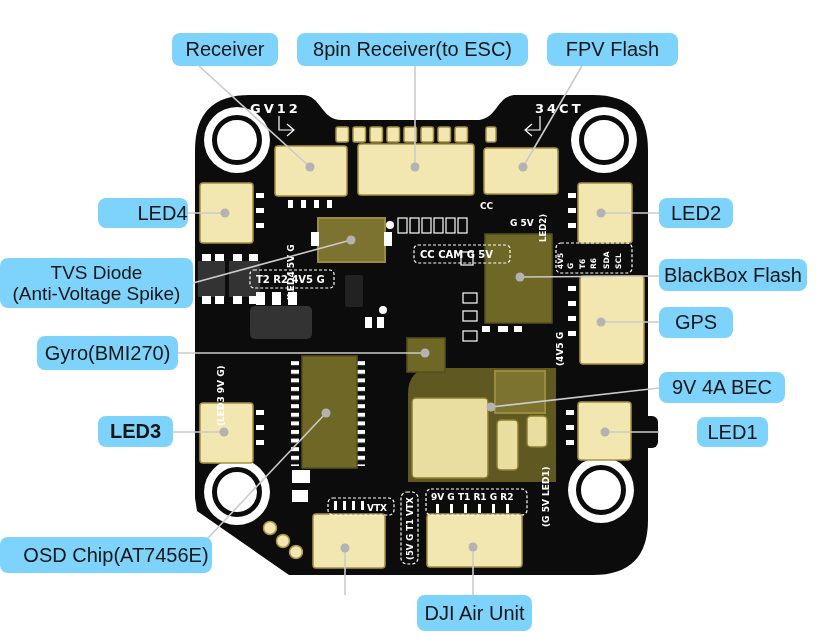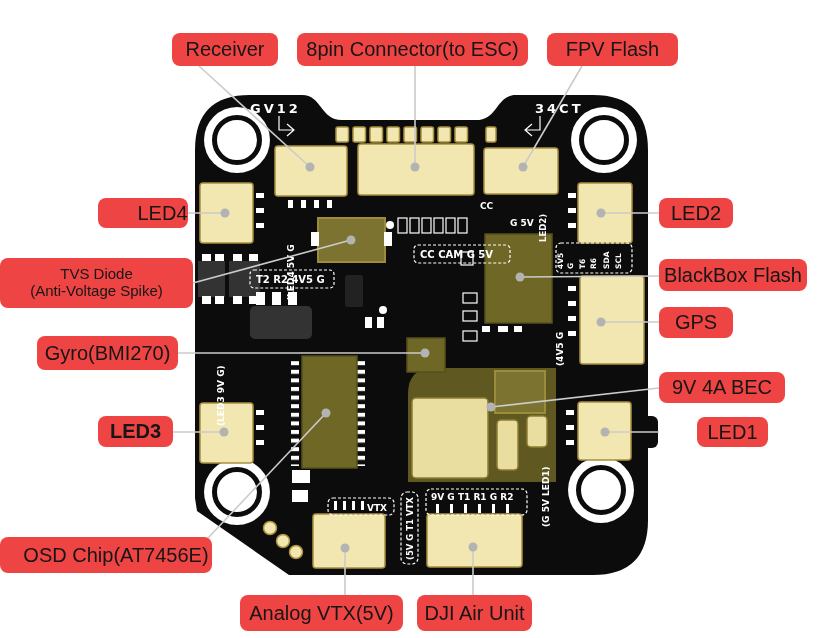--- a/index.html
+++ b/index.html
@@ -1,27 +1,27 @@
 <!DOCTYPE html>
 <html><head>
 <meta charset="utf-8">
 <style>
   html,body{margin:0;padding:0;background:#fff;}
   .stage{position:relative;width:821px;height:638px;background:#ffffff;overflow:hidden;
          font-family:"Liberation Sans",sans-serif;}
   svg{position:absolute;left:0;top:0;}
-  .callout{position:absolute;background:#ef4444;border-radius:8px;color:#161616;
+  .callout{position:absolute;background:#7dd3fc;border-radius:8px;color:#161616;
            display:flex;align-items:center;justify-content:center;text-align:center;
            font-size:20px;line-height:1.12;white-space:pre-line;}
   
   #lbl-receiver {left:172px;top:33px;width:106px;height:33px;}
   #lbl-esc      {left:297px;top:33px;width:231px;height:33px;}
   #lbl-fpv      {left:547px;top:33px;width:131px;height:33px;}
   #lbl-led4     {left:98px;top:198px;width:51px;height:30px;padding-left:39px;}
-  #lbl-tvs      {left:0px;top:258px;width:193px;height:50px;font-size:15px;}
+  #lbl-tvs      {left:0px;top:258px;width:193px;height:50px;font-size:19px;}
   #lbl-gyro     {left:37px;top:336px;width:141px;height:34px;}
   #lbl-led3     {left:98px;top:416px;width:75px;height:31px;font-weight:bold;}
   #lbl-osd      {left:0px;top:537px;width:192px;height:36px;padding-left:20px;}
   #lbl-led2     {left:659px;top:198px;width:74px;height:30px;text-align:center;}
   #lbl-bbox     {left:659px;top:259px;width:148px;height:32px;}
   #lbl-gps      {left:659px;top:307px;width:74px;height:31px;}
   #lbl-bec      {left:659px;top:372px;width:126px;height:31px;}
   #lbl-led1     {left:697px;top:417px;width:71px;height:30px;}
   #lbl-vtx      {left:240px;top:595px;width:163px;height:36px;}
   #lbl-dji      {left:417px;top:595px;width:115px;height:36px;}
@@ -260,28 +260,27 @@
       <line class="cline" x1="659" y1="432" x2="605" y2="432"></line>
       <circle class="cdot" cx="605" cy="432" r="4.5"></circle>
       <line class="cline" x1="345" y1="595" x2="345" y2="548"></line>
       <circle class="cdot" cx="345" cy="548" r="4.5"></circle>
       <line class="cline" x1="473" y1="595" x2="473" y2="547"></line>
       <circle class="cdot" cx="473" cy="547" r="4.5"></circle>
     </g>
   </svg>
 
   <div class="callout" id="lbl-receiver">Receiver</div>
-  <div class="callout" id="lbl-esc">8pin Connector(to ESC)</div>
+  <div class="callout" id="lbl-esc">8pin Receiver(to ESC)</div>
   <div class="callout" id="lbl-fpv">FPV Flash</div>
   <div class="callout" id="lbl-led4">LED4</div>
   <div class="callout" id="lbl-tvs">TVS Diode
 (Anti-Voltage Spike)</div>
   <div class="callout" id="lbl-gyro">Gyro(BMI270)</div>
   <div class="callout" id="lbl-led3">LED3</div>
   <div class="callout" id="lbl-osd">OSD Chip(AT7456E)</div>
   <div class="callout" id="lbl-led2">LED2</div>
   <div class="callout" id="lbl-bbox">BlackBox Flash</div>
   <div class="callout" id="lbl-gps">GPS</div>
   <div class="callout" id="lbl-bec">9V 4A BEC</div>
   <div class="callout" id="lbl-led1">LED1</div>
-  <div class="callout" id="lbl-vtx">Analog VTX(5V)</div>
   <div class="callout" id="lbl-dji">DJI Air Unit</div>
 </div>
 
 </body></html>

